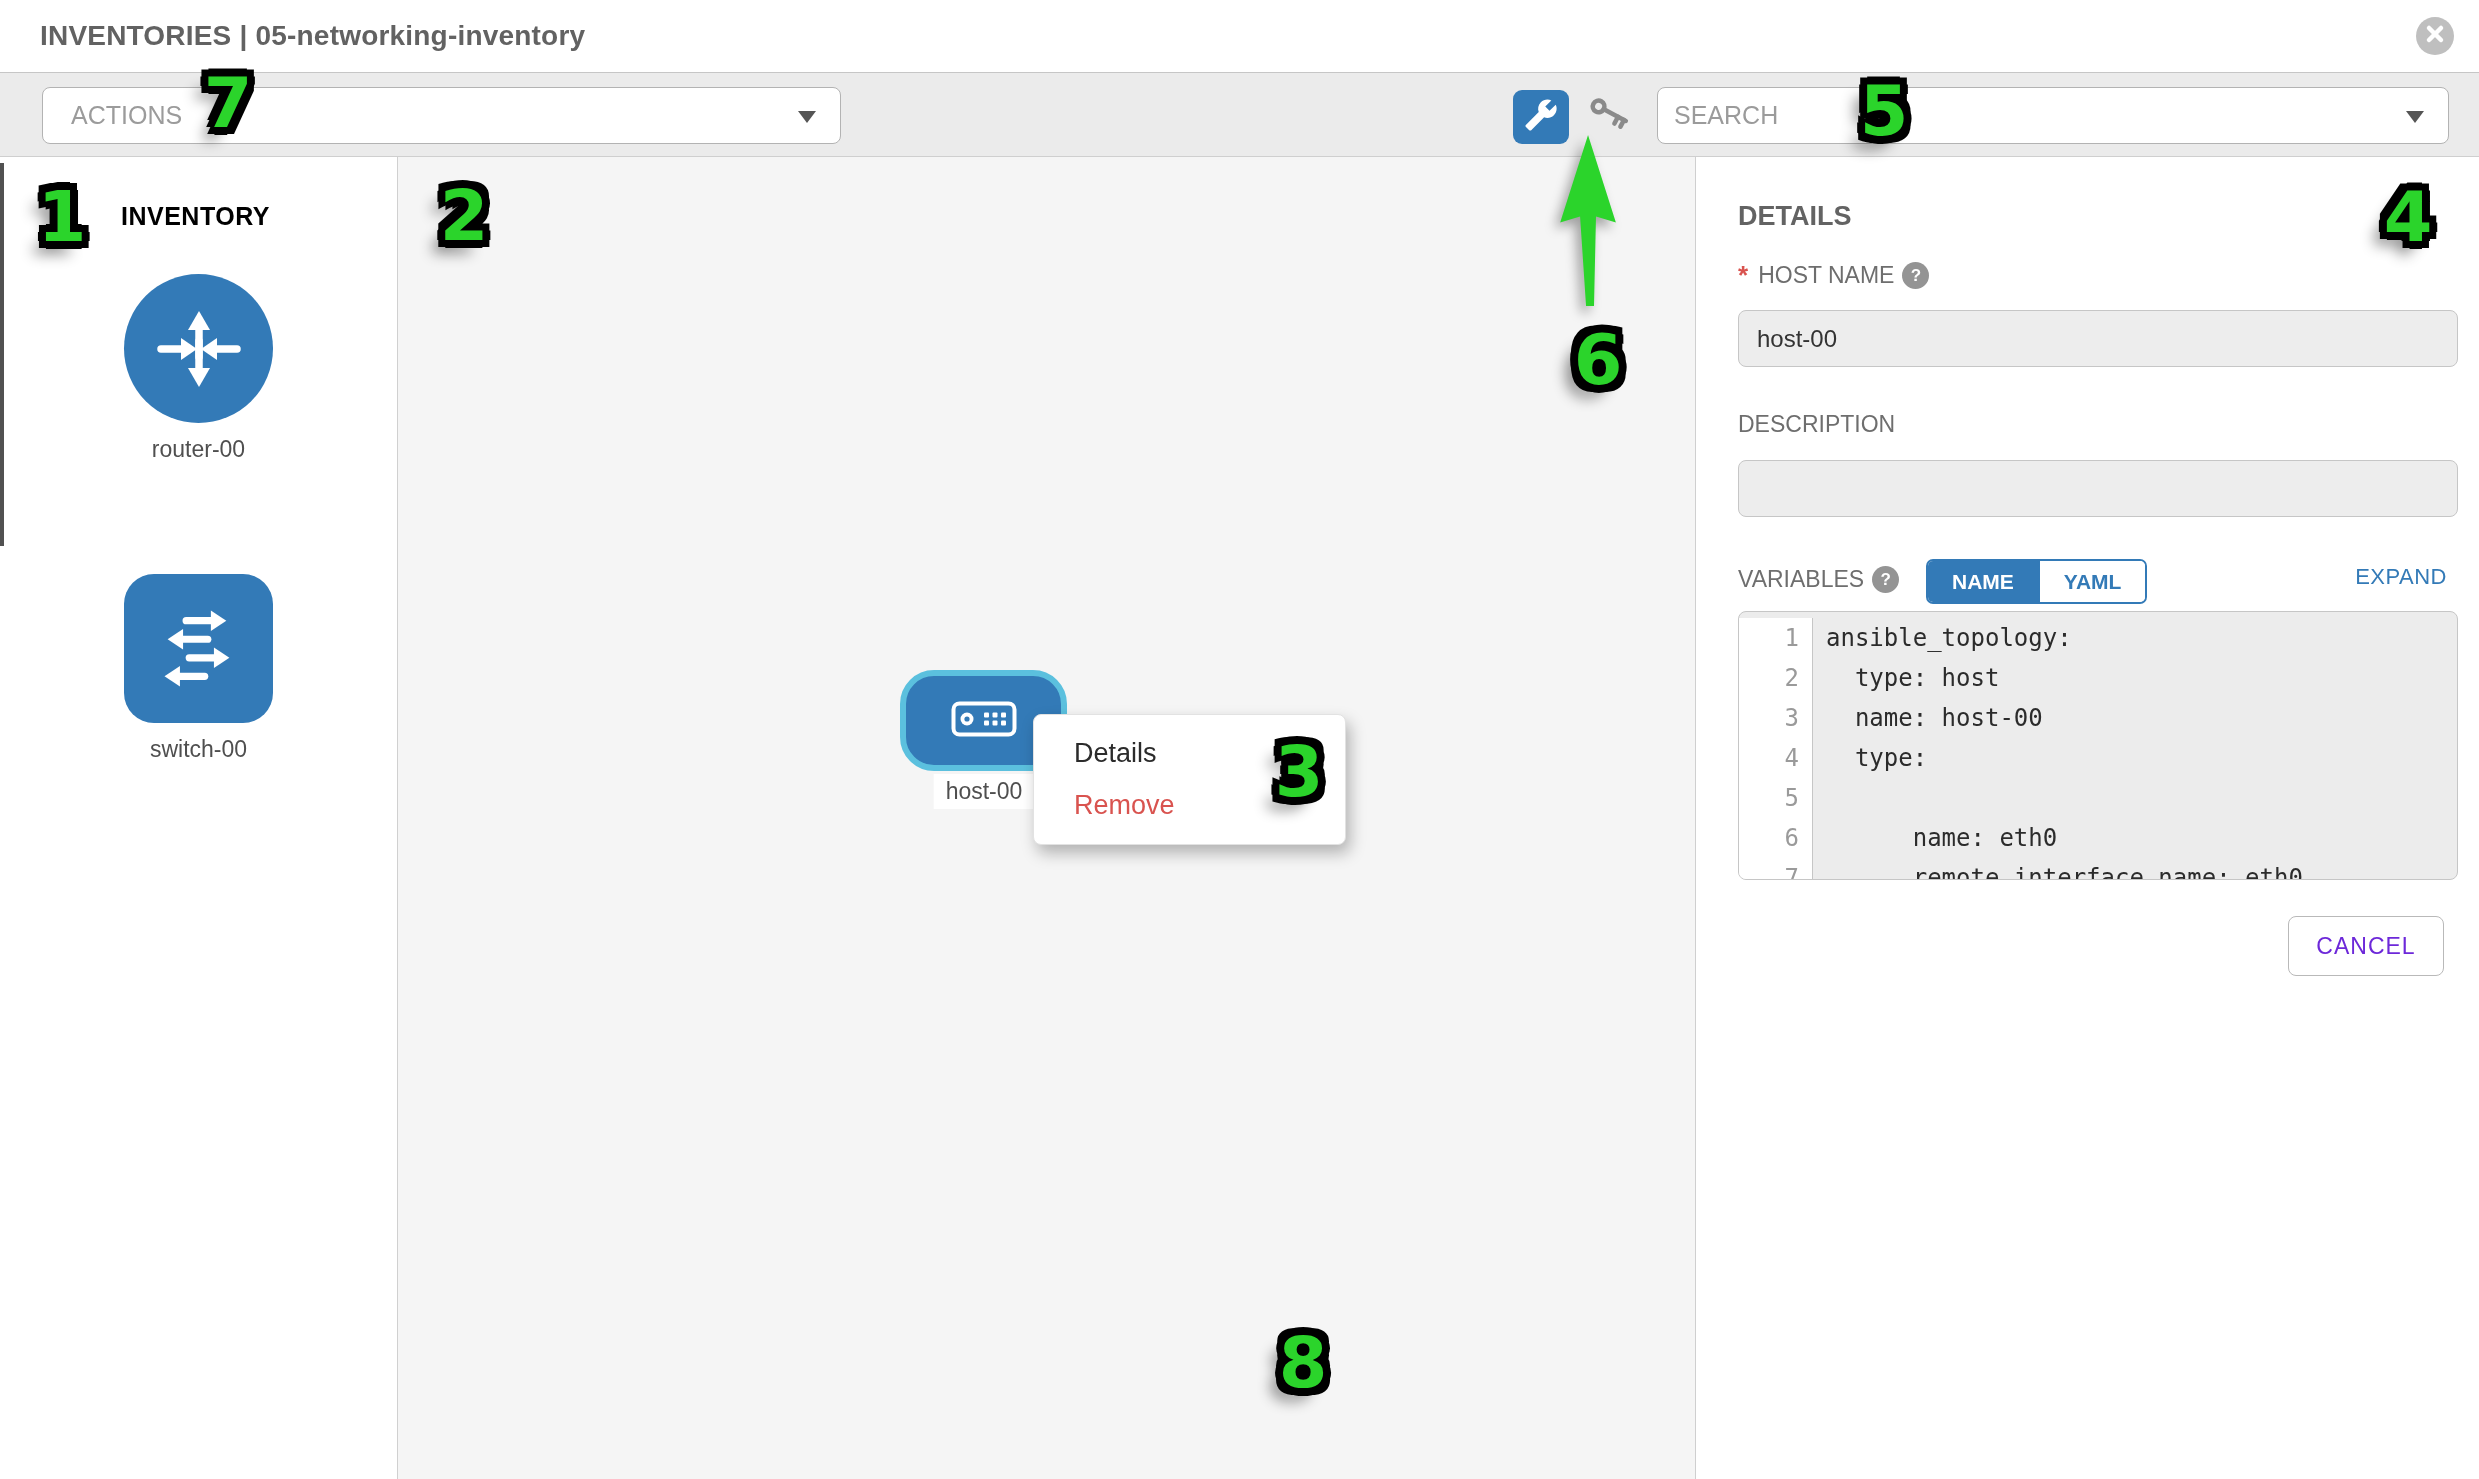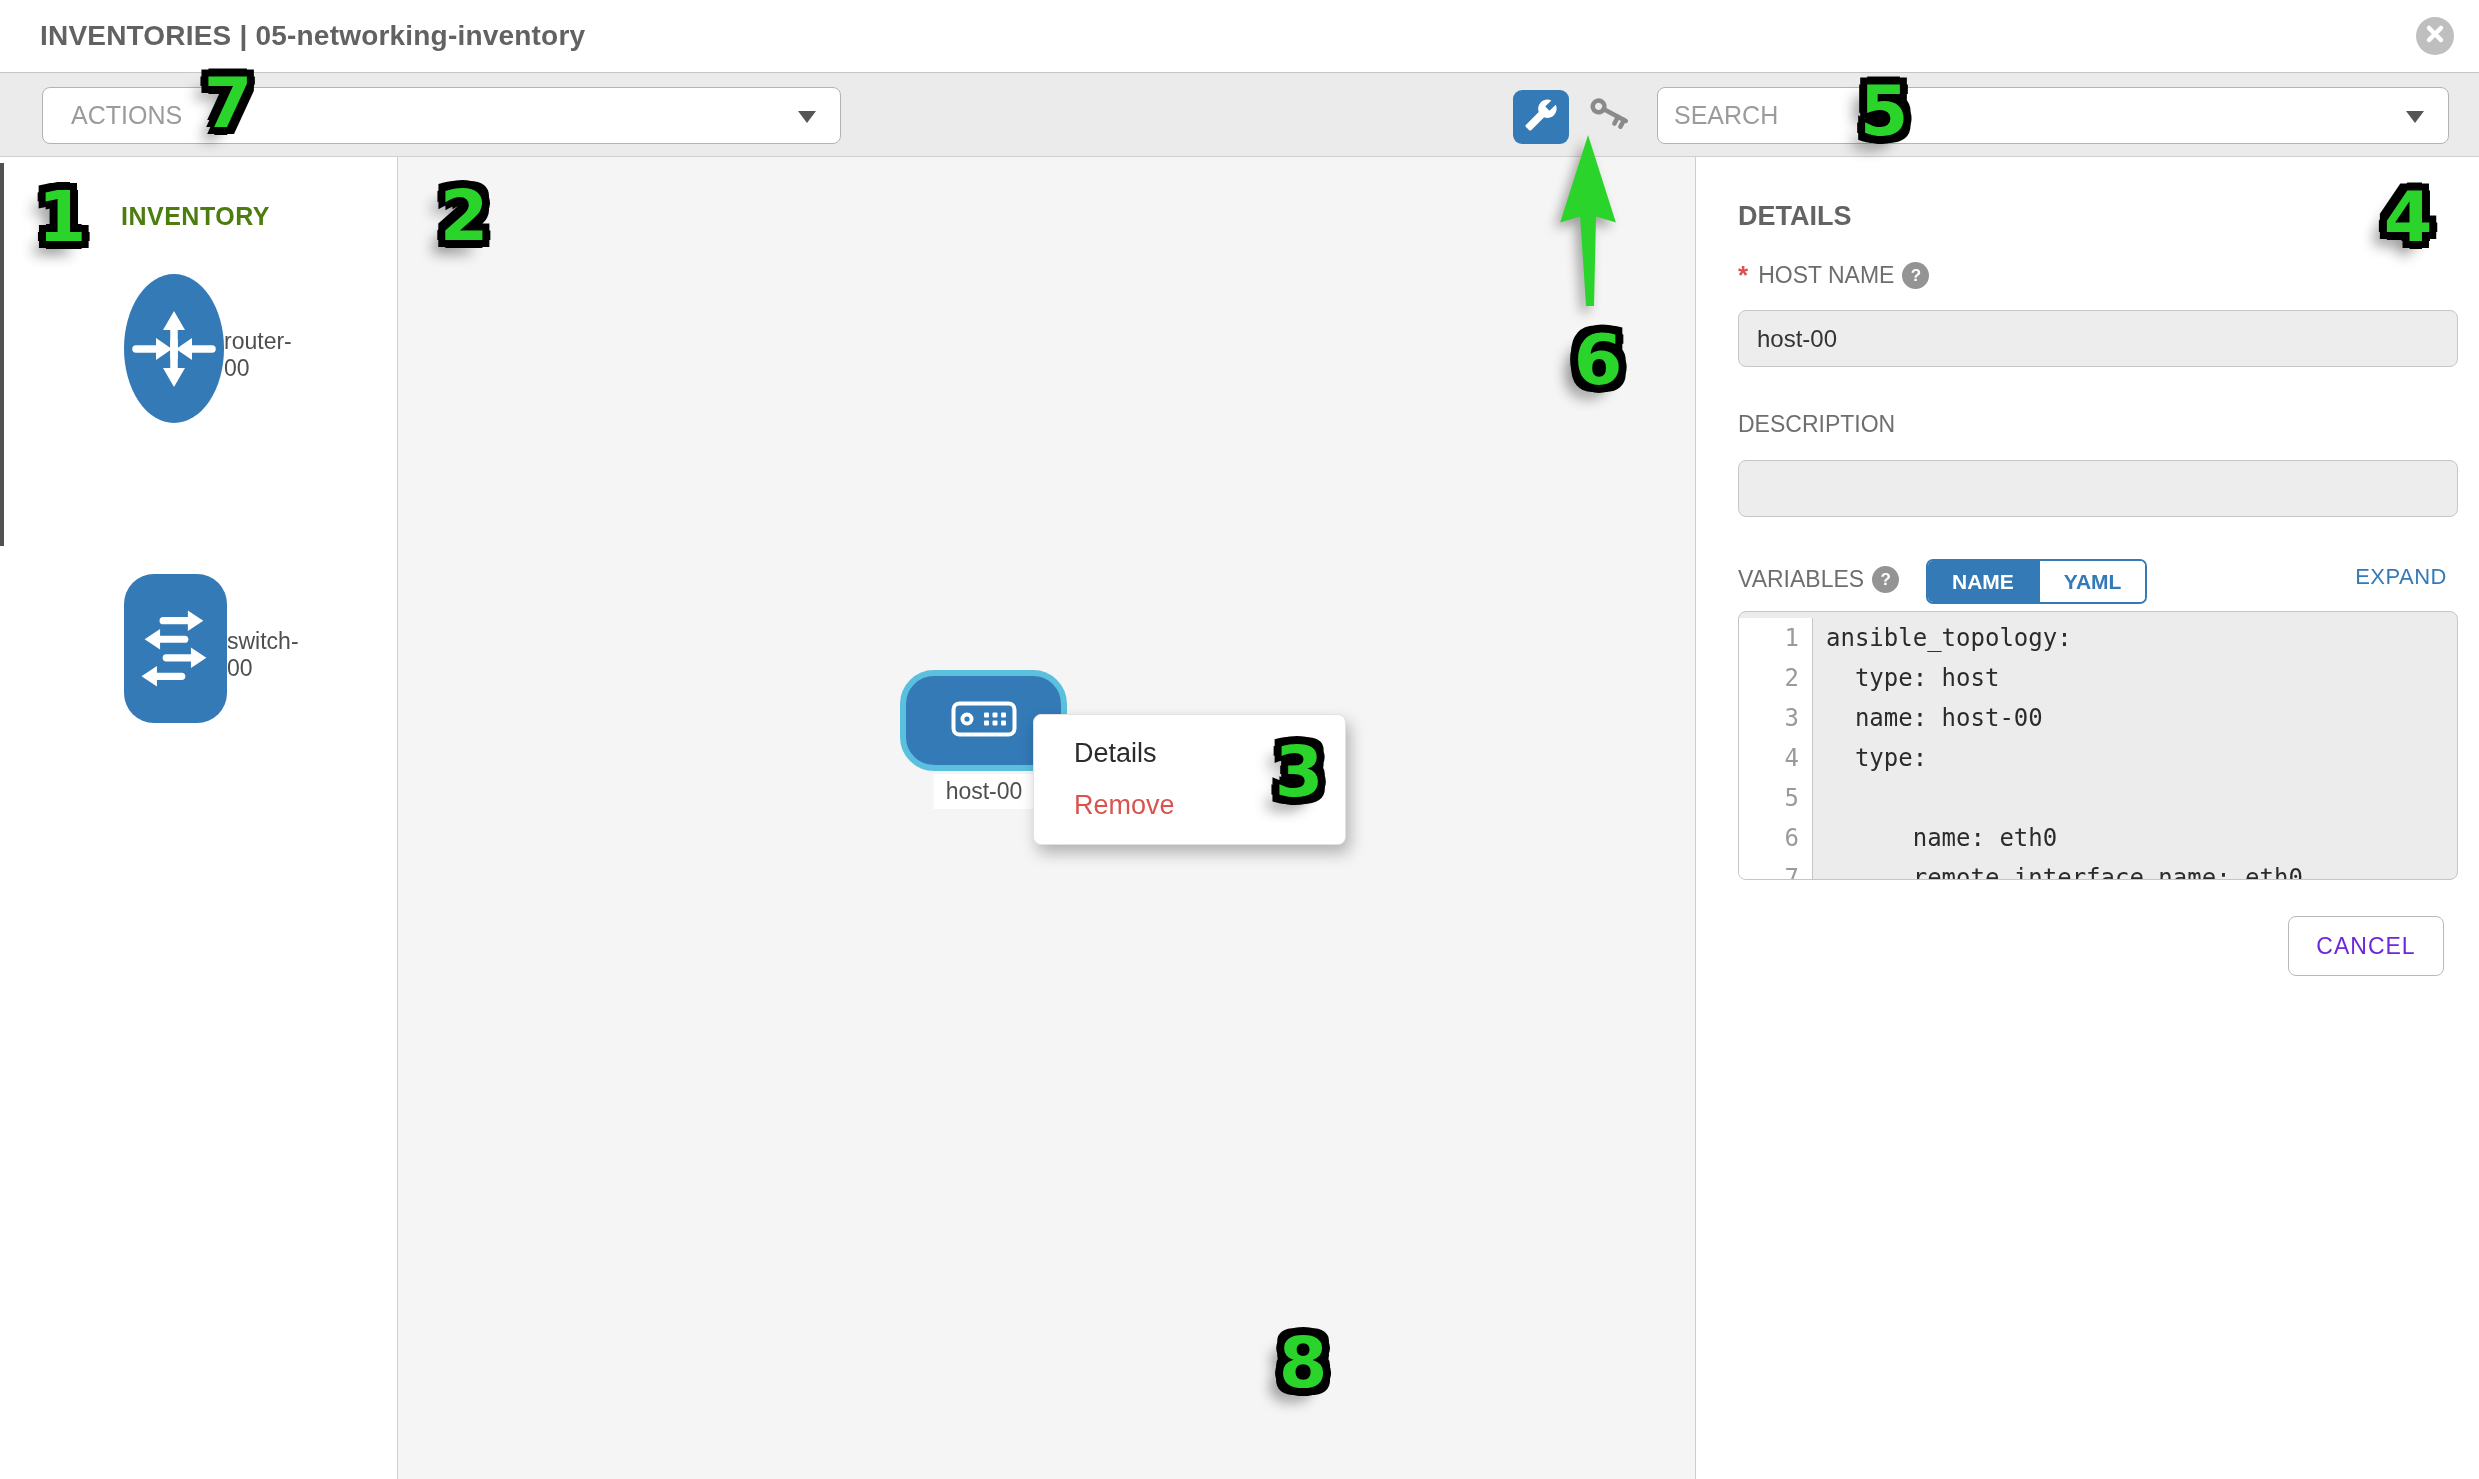--- a/index.html
+++ b/index.html
@@ -25,22 +25,22 @@
   .wrench-btn{position:absolute;left:1513px;top:17px;width:56px;height:54px;background:#337ab7;
         border-radius:9px;display:flex;align-items:center;justify-content:center;}
   .key-btn{position:absolute;left:1584px;top:21px;width:48px;height:48px;display:flex;
         align-items:center;justify-content:center;}
 
   
   .sidebar{position:absolute;left:0;top:156px;width:398px;bottom:0;background:#fff;
         border-top:1px solid #cfcfcf;border-right:1px solid #d0d0d0;box-sizing:border-box;}
   .side-strip{position:absolute;left:0;top:6px;width:4px;height:383px;background:#515151;}
   .sidebar-title{position:absolute;left:121px;top:45px;font-size:25px;font-weight:bold;
-        color:#4d7c0f;letter-spacing:0.5px;}
-  .device{position:absolute;width:149px;display:flex;align-items:center;}
+        color:#000000;letter-spacing:0.5px;}
+  .device{position:absolute;width:149px;display:flex;flex-direction:column;align-items:center;}
   .device-router{left:124px;top:117px;}
   .device-switch{left:124px;top:417px;}
   .device-icon{width:149px;height:149px;background:#337ab7;display:flex;align-items:center;justify-content:center;}
   .device-icon.round{border-radius:50%;}
   .device-icon.rounded{border-radius:30px;}
   .device-label{margin-top:13px;font-size:23px;color:#4f4f4f;}
 
   .canvas{position:absolute;left:398px;top:156px;width:1298px;bottom:0;background:#f5f5f5;
         border-top:1px solid #cfcfcf;border-right:1px solid #cfcfcf;box-sizing:border-box;}
 

